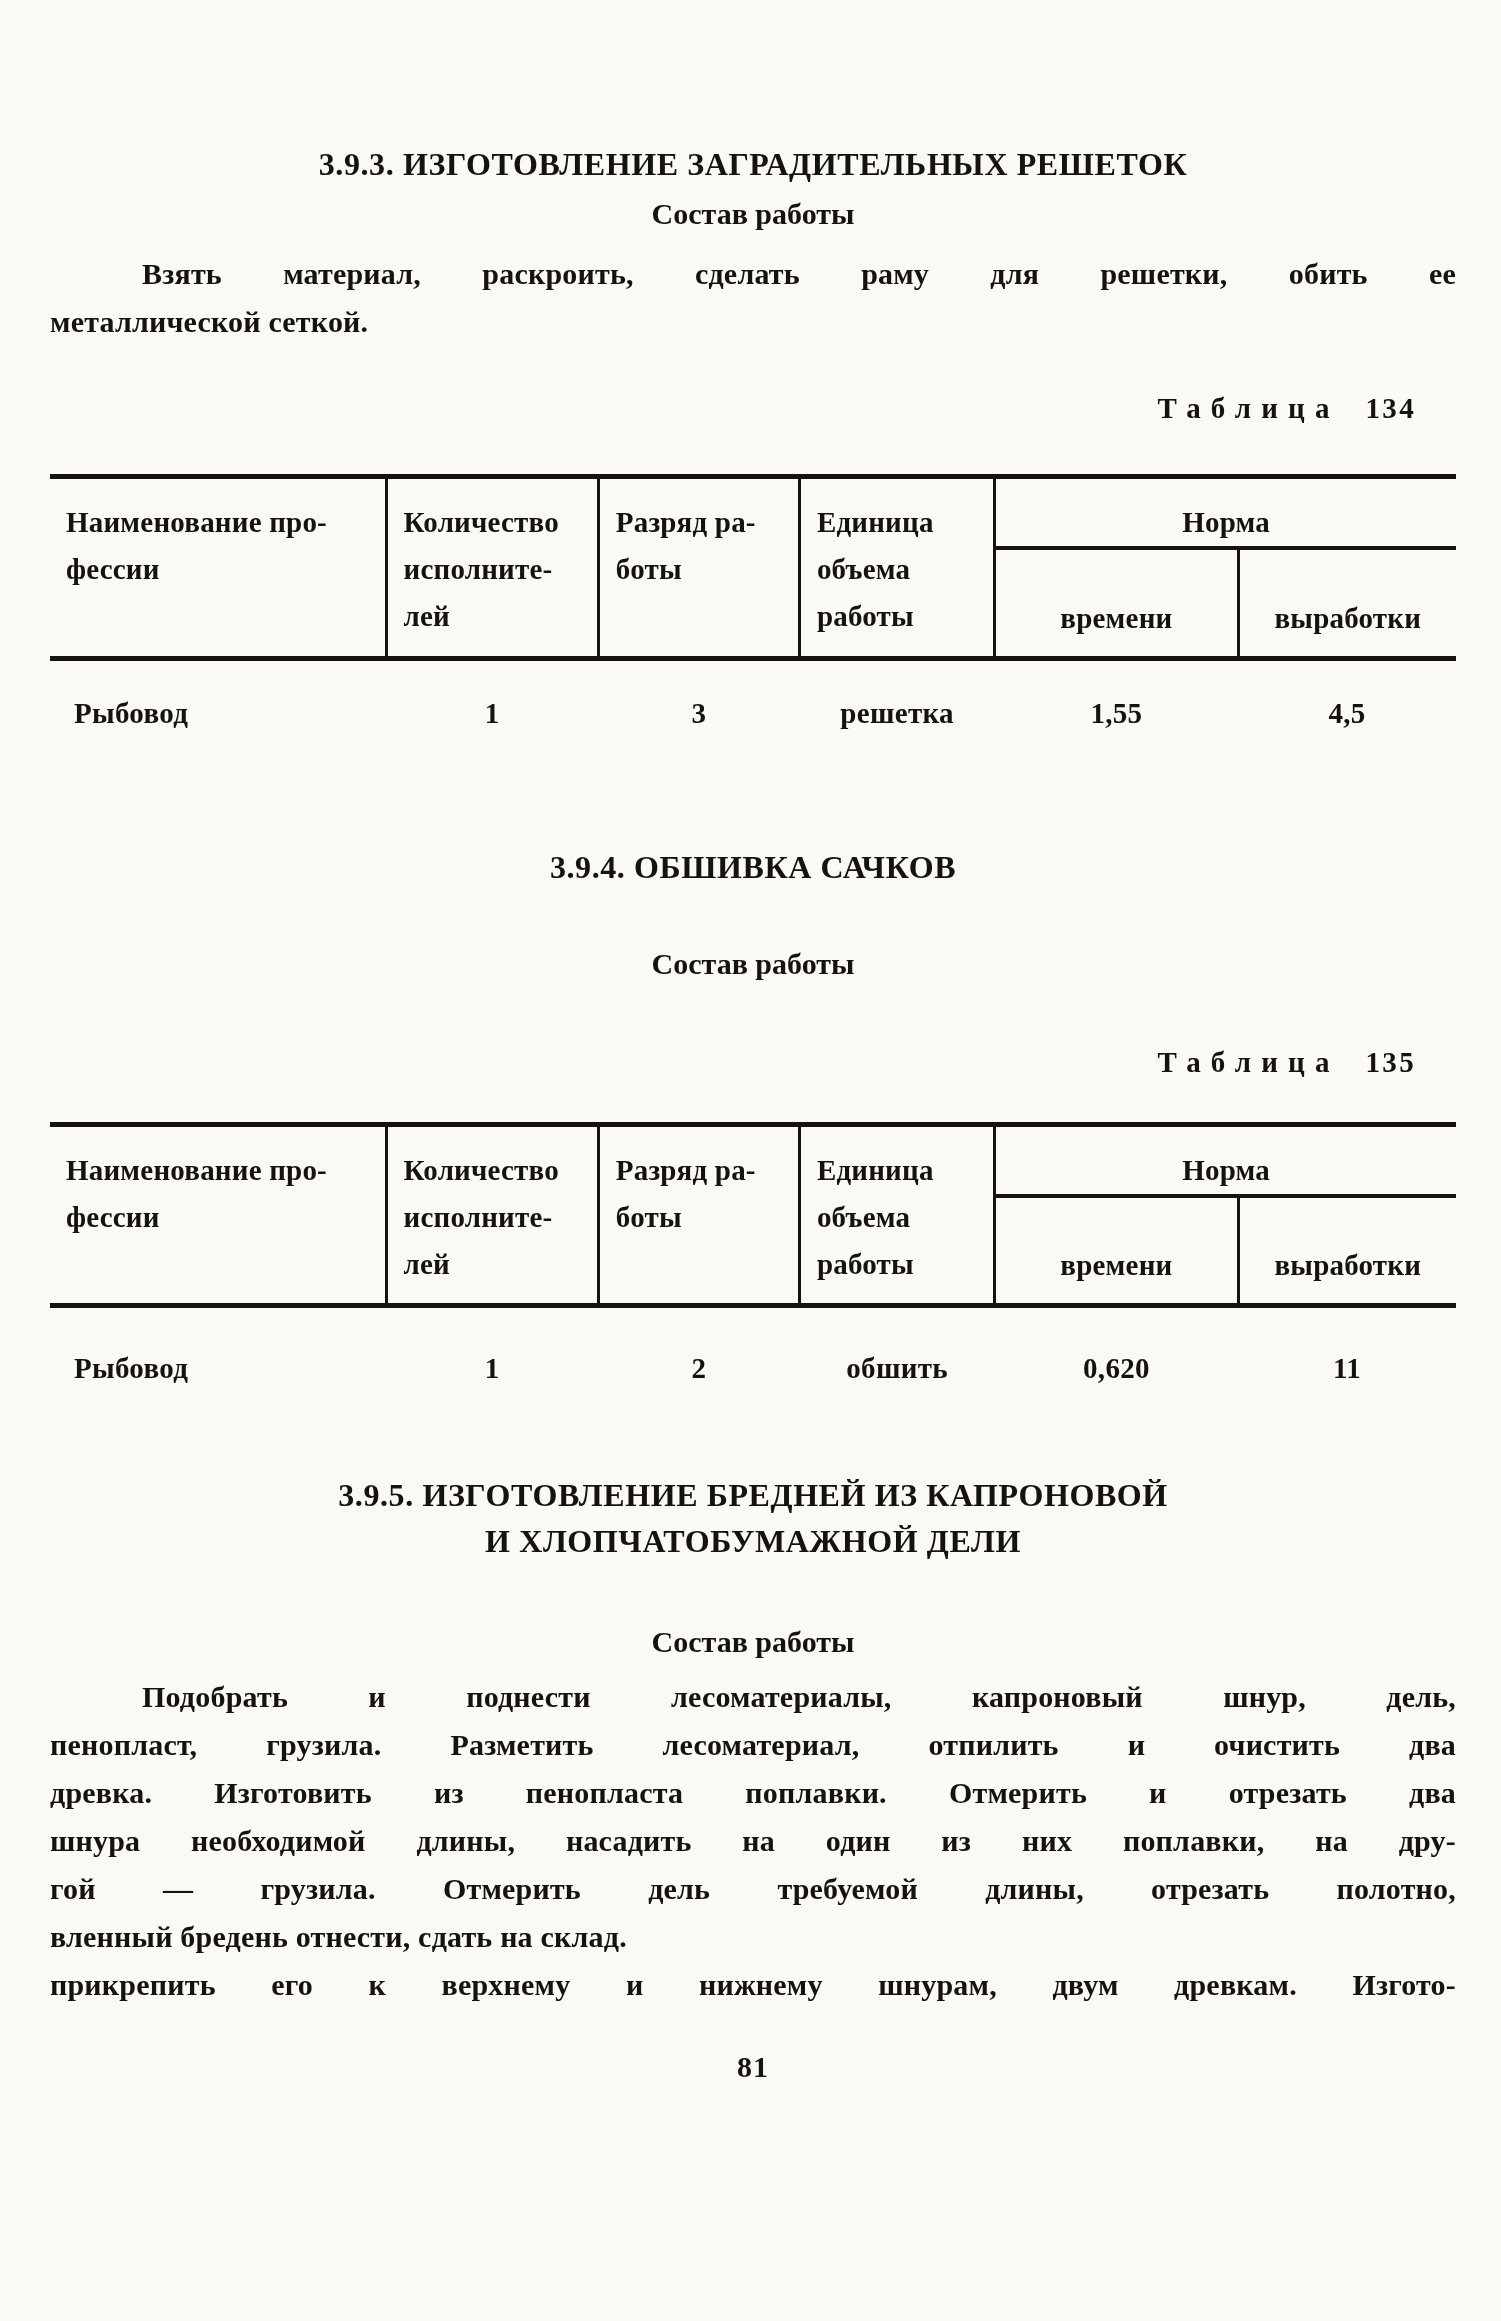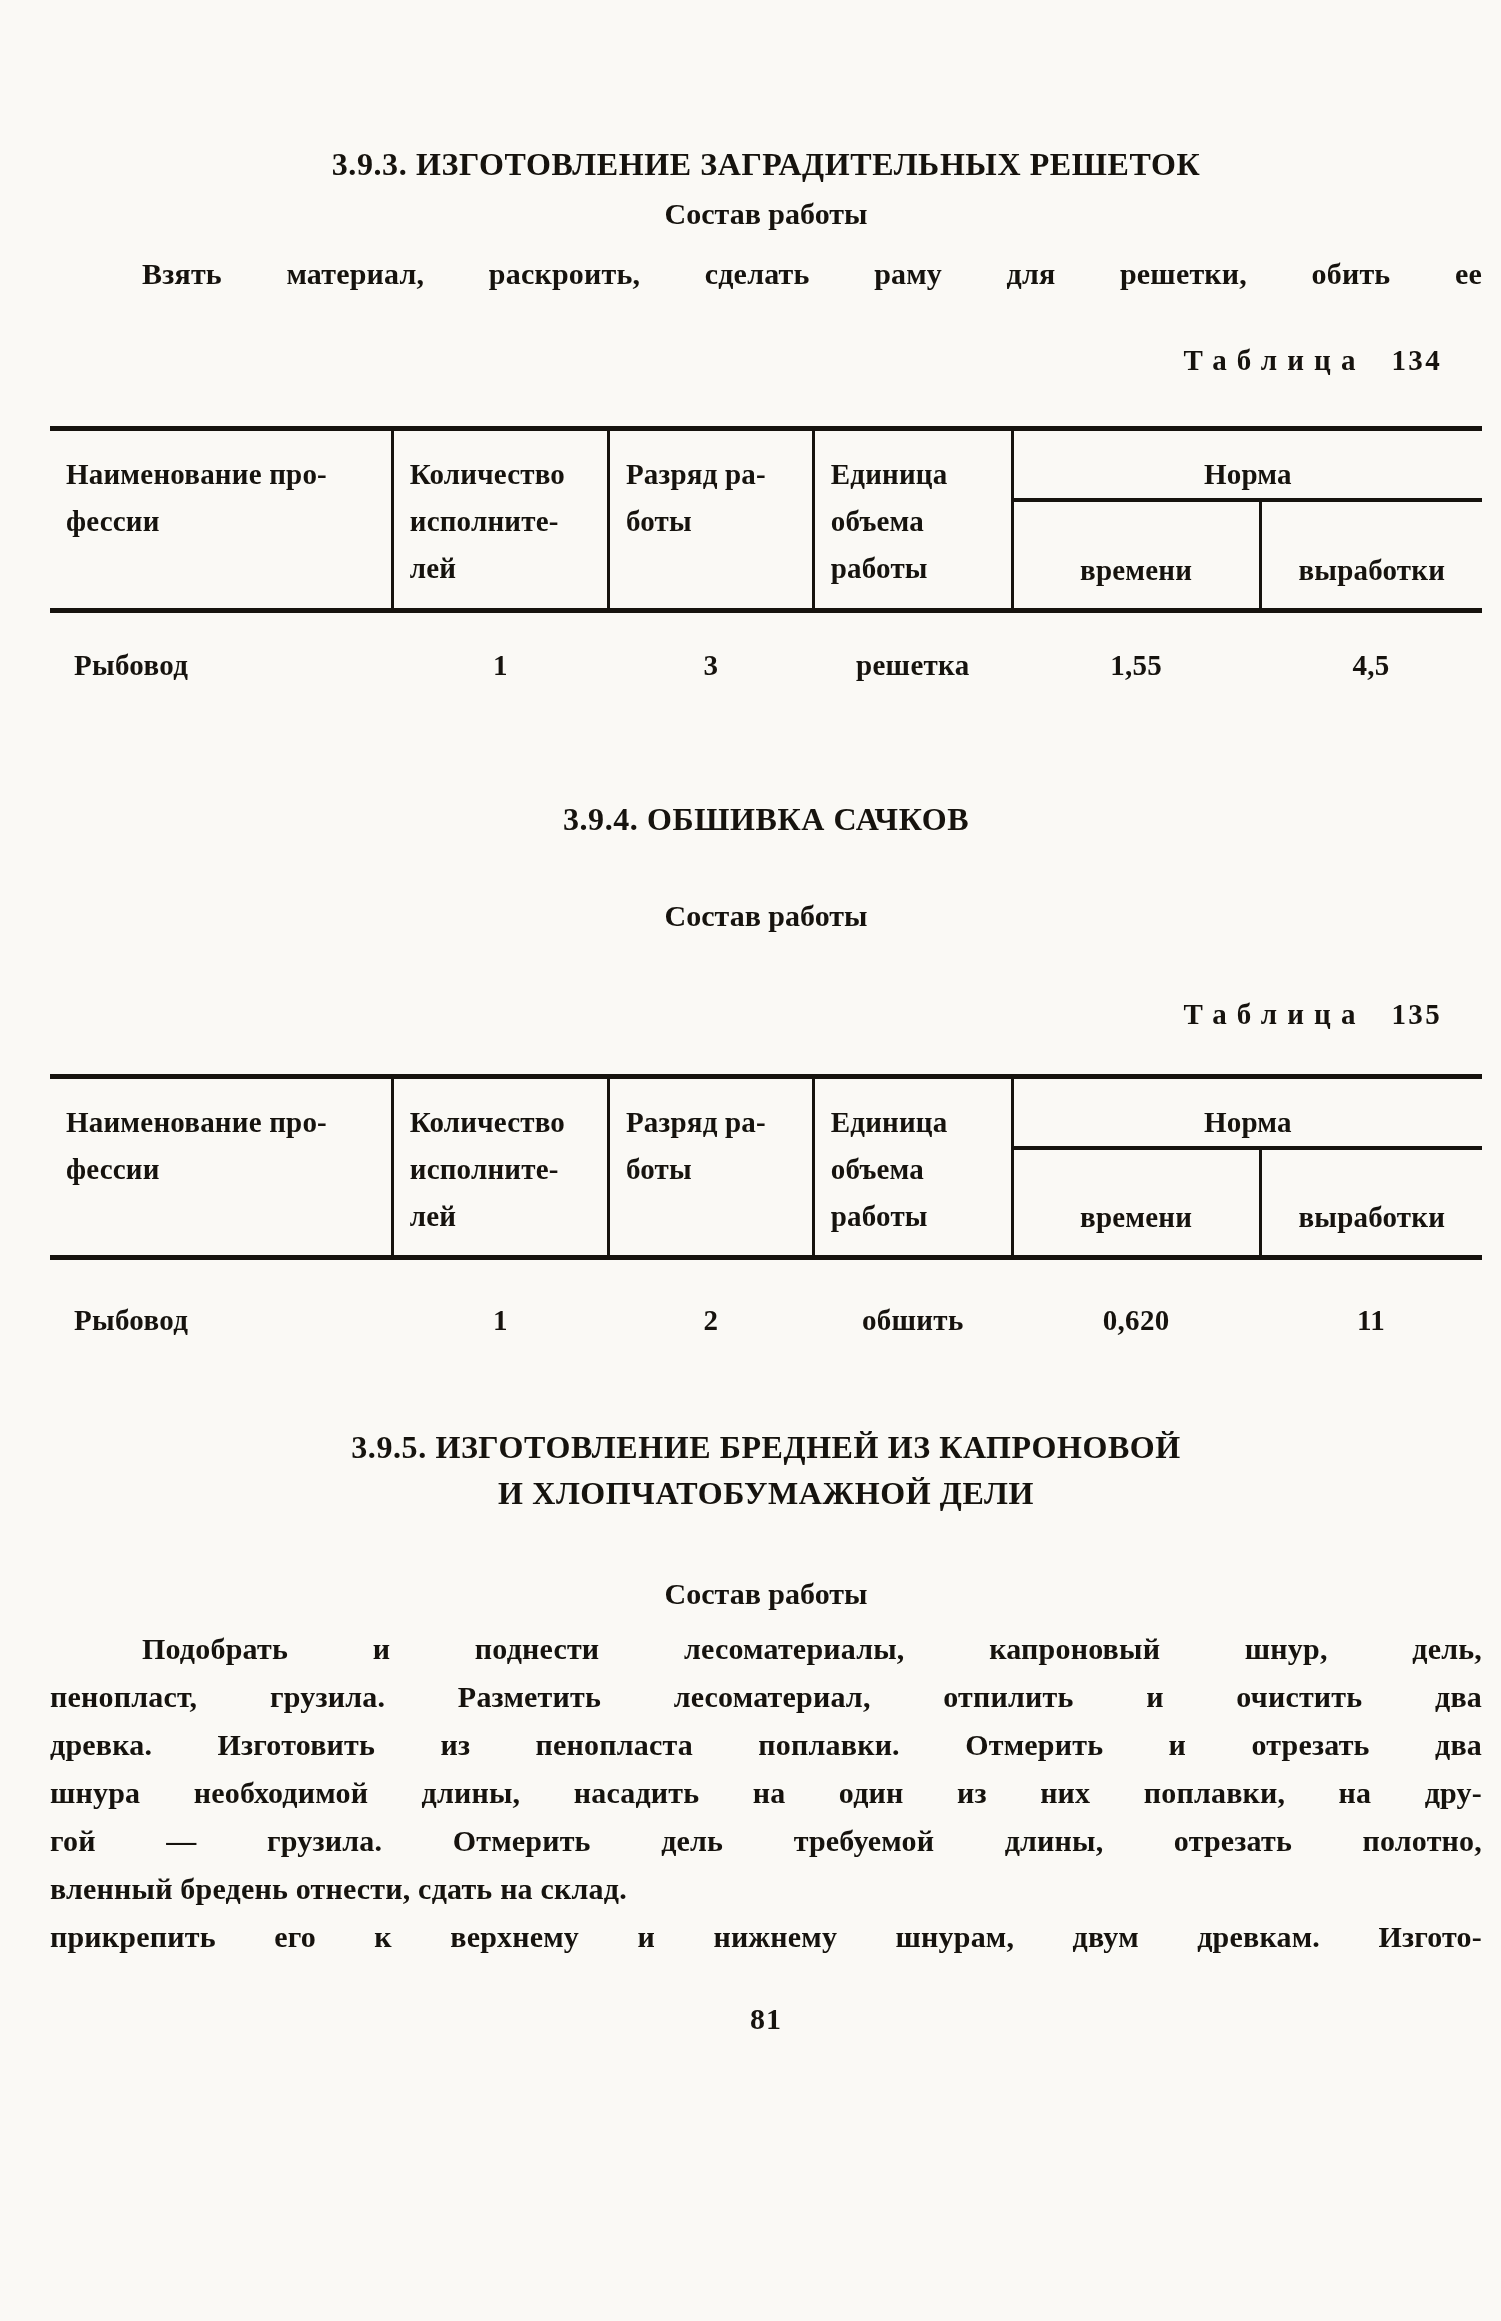--- a/index.html
+++ b/index.html
@@ -8,21 +8,21 @@
     background:#faf9f5;
     font-family:"Liberation Serif","DejaVu Serif",serif;
     font-weight:700;
     color:#16130e;
     -webkit-font-smoothing:antialiased;
   }
   .page{
     position:relative;
     width:1501px;height:2321px;
     box-sizing:border-box;
-    padding:146px 19px 0 50px;
+    padding:146px 45px 0 50px;
     overflow:hidden;
   }
   .section-heading{
     margin:0;
     text-align:center;
     font-size:32px;
     line-height:36px;
     letter-spacing:0.6px;
     font-weight:700;
   }
@@ -121,20 +121,21 @@
 </style>
 </head>
 <body>
 
 <div class="page">
 
   <h1 id="s393-heading" class="section-heading">3.9.3. ИЗГОТОВЛЕНИЕ ЗАГРАДИТЕЛЬНЫХ РЕШЕТОК</h1>
   <h2 id="s393-work" class="work-label">Состав работы</h2>
   <div id="s393-para" class="para">
     <div class="jline first">Взять материал, раскроить, сделать раму для решетки, обить ее</div>
+    <div class="jline last">металлической сеткой.</div>
   </div>
 
   <div id="t134-label" class="table-label">
     <span class="word">Таблица</span><span class="num">134</span>
   </div>
 
   <table id="t134" class="norm-table">
     <colgroup>
       <col class="w1">
         <col class="w2">

